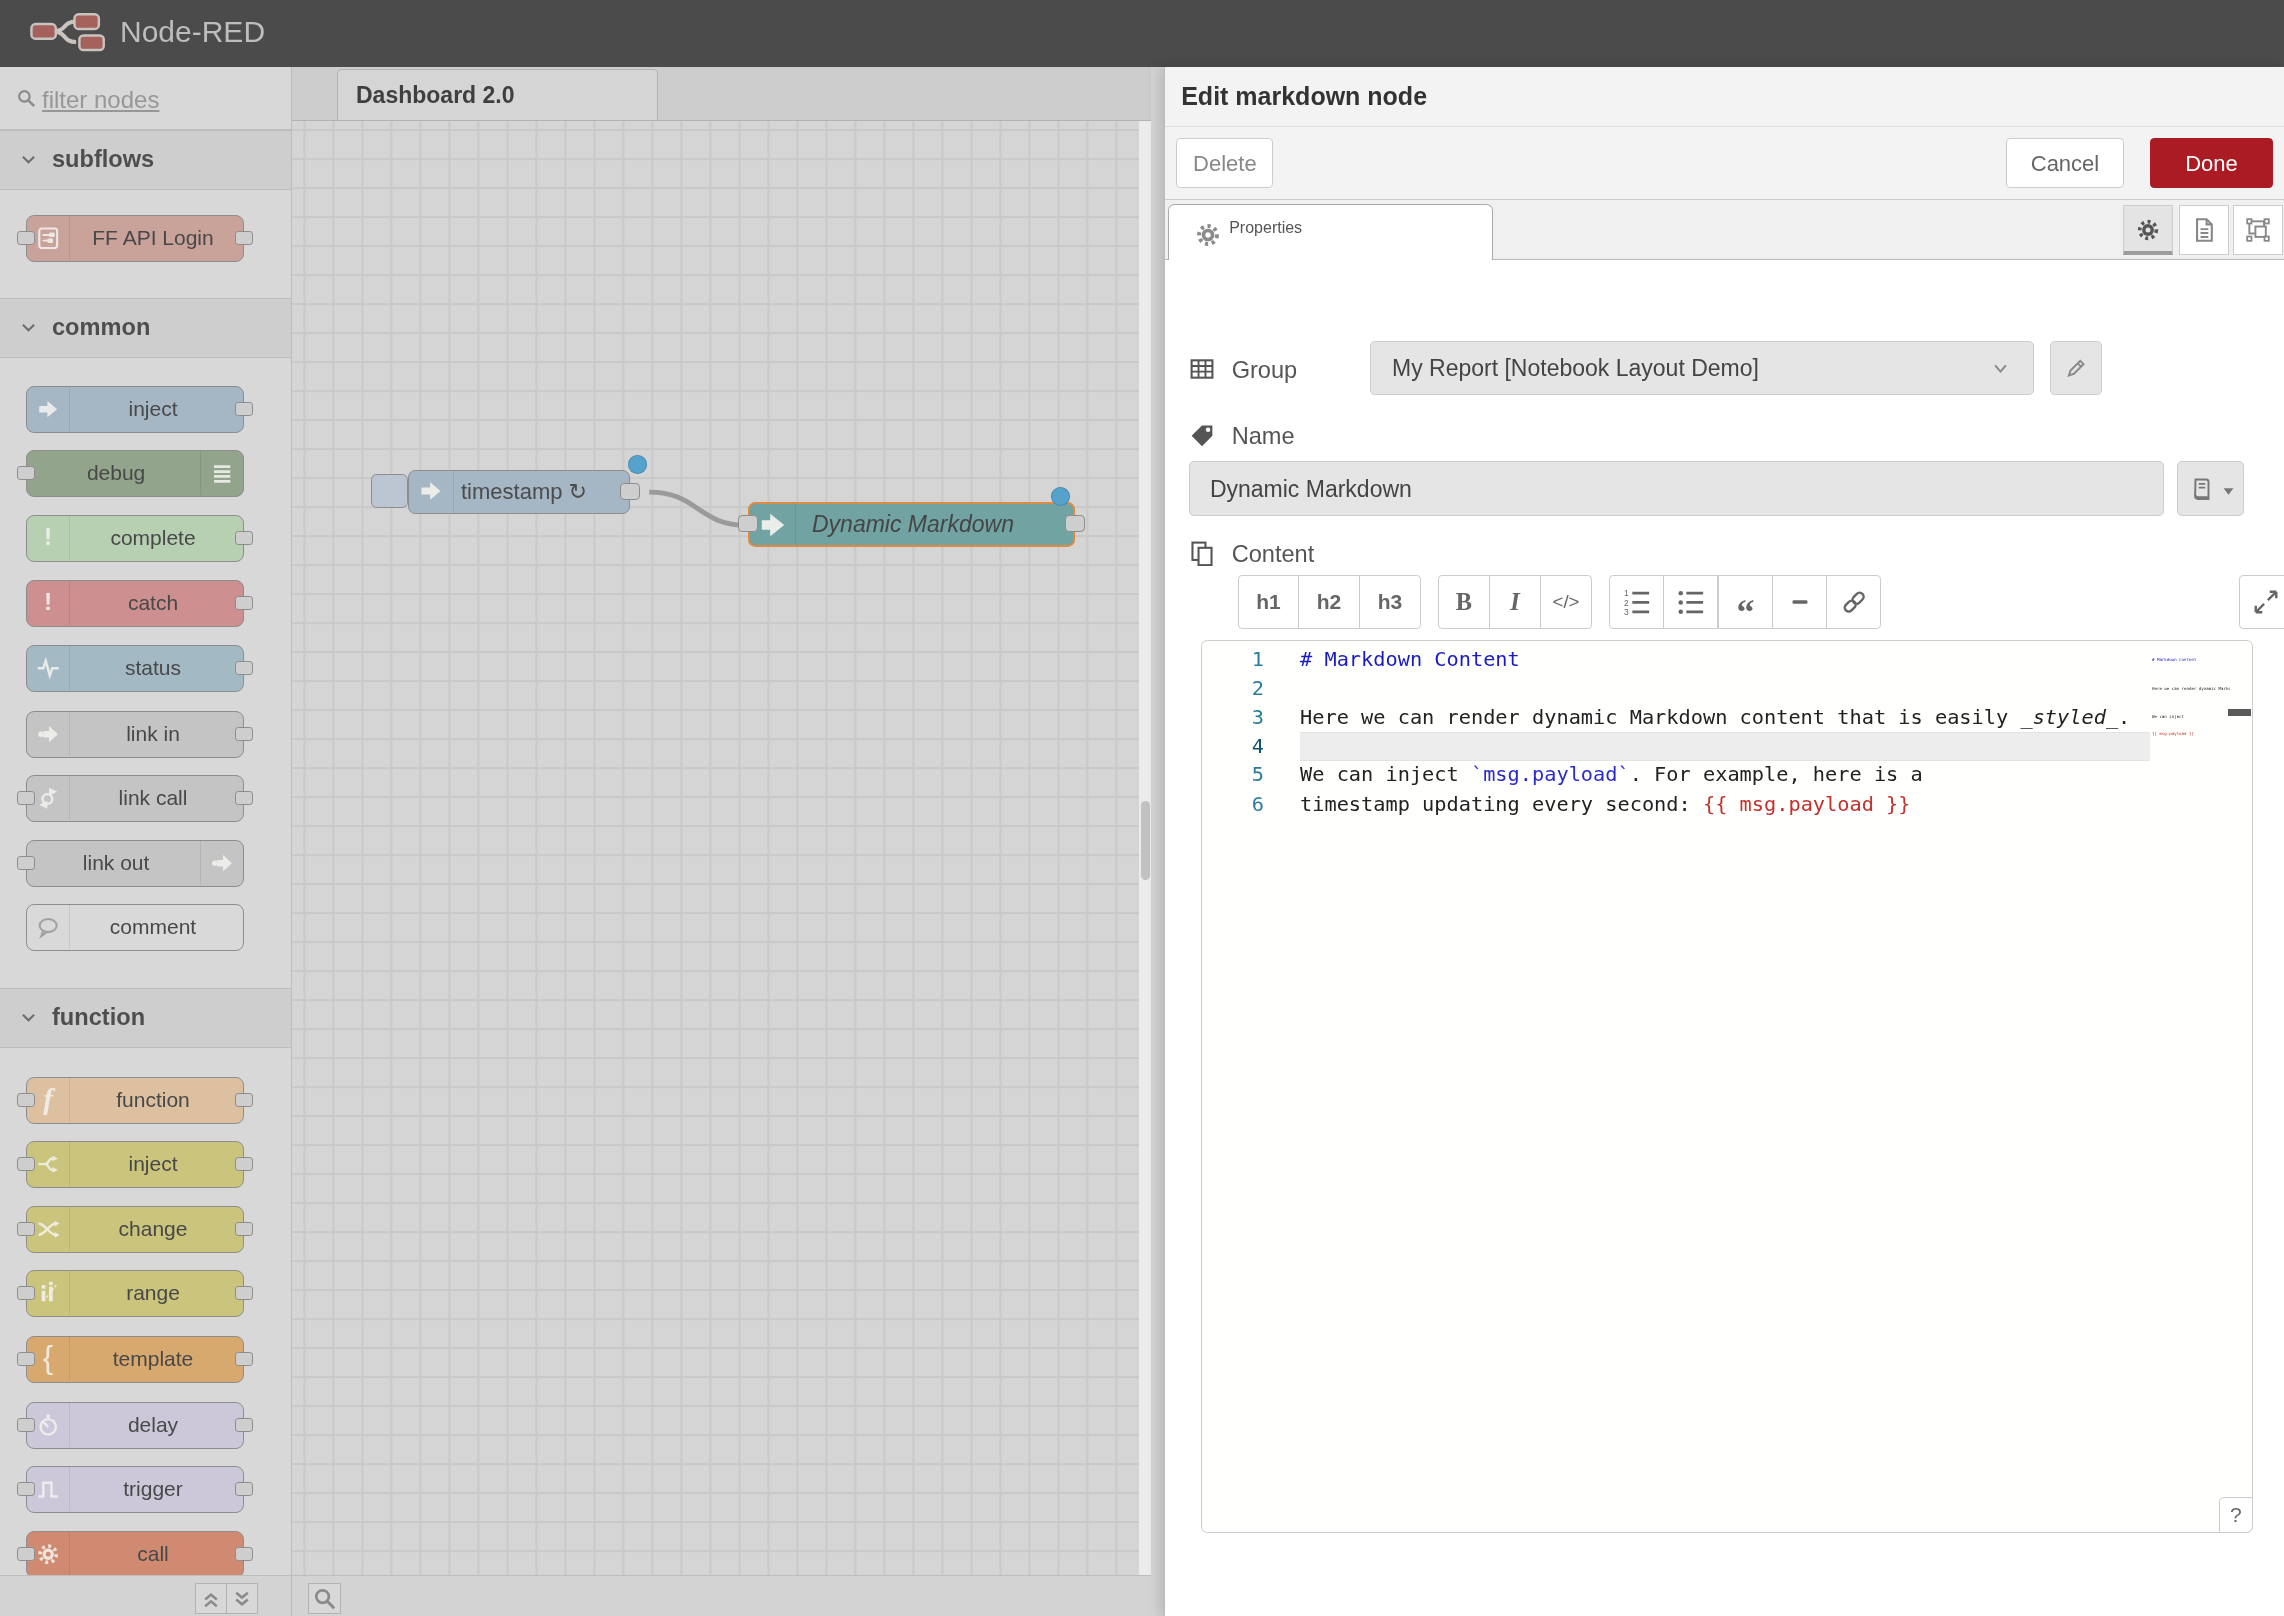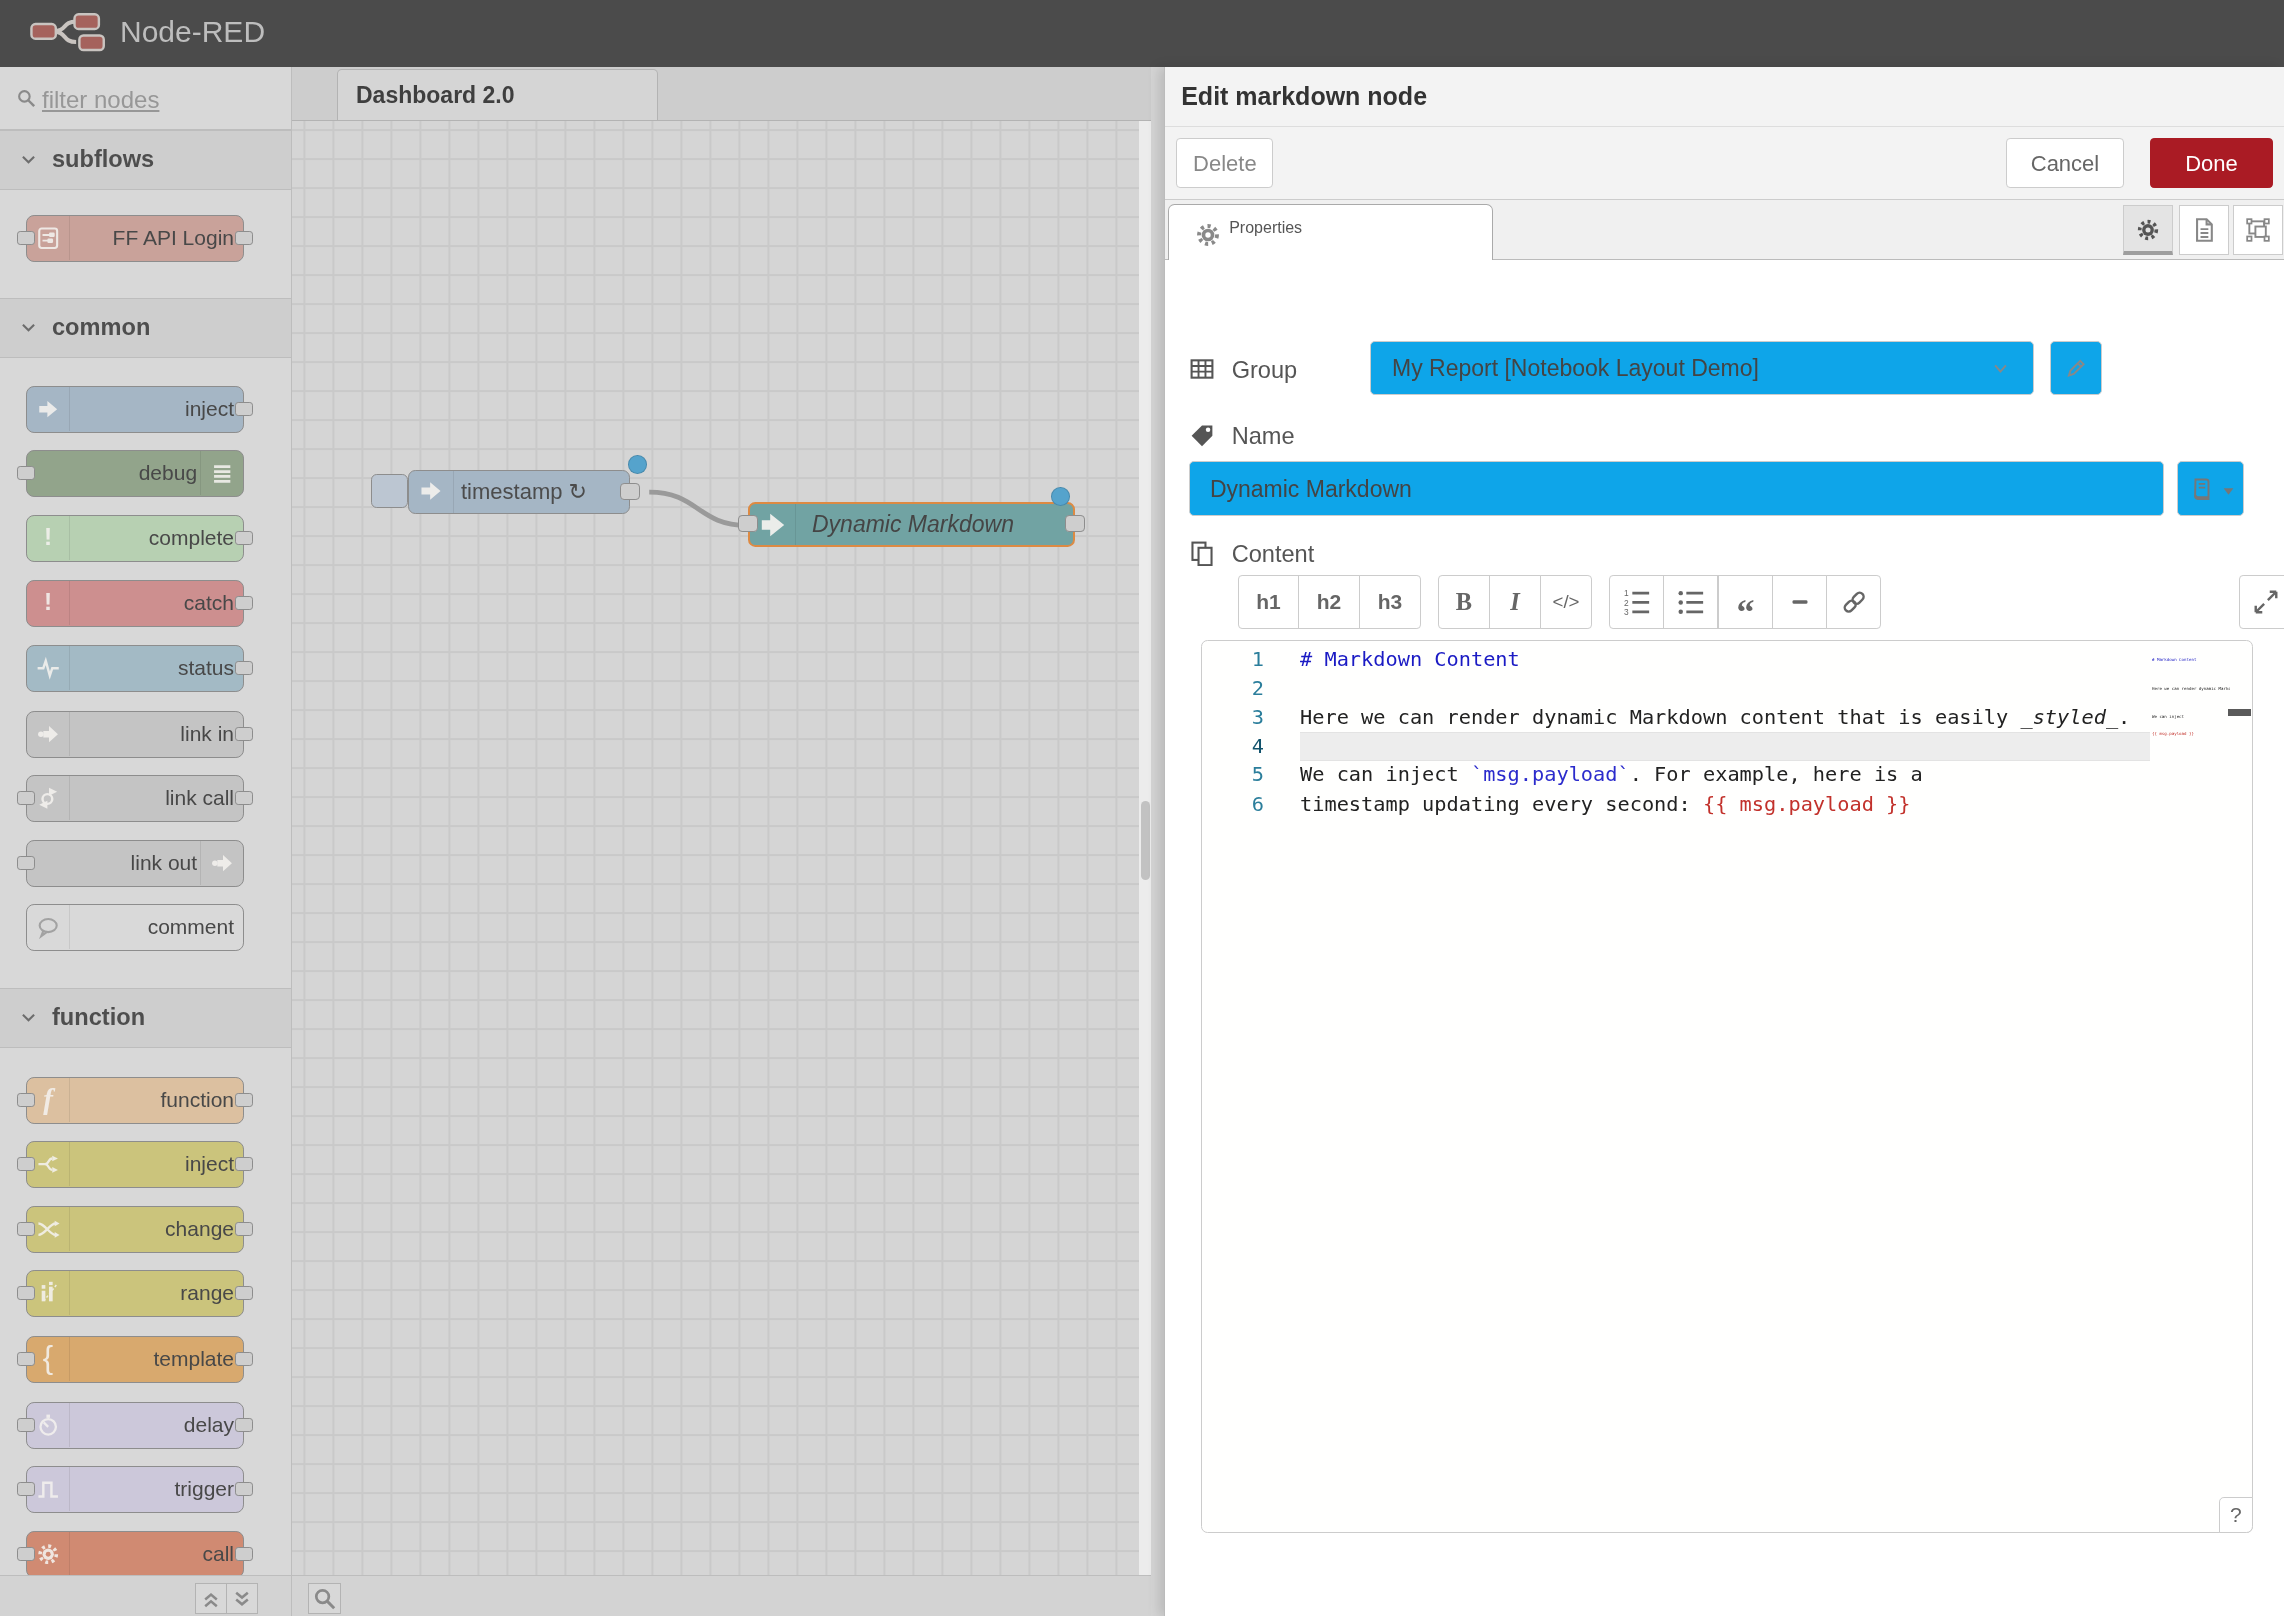--- a/index.html
+++ b/index.html
@@ -9,21 +9,21 @@
   #hdr{position:absolute;left:0;top:0;width:2284px;height:67px;background:var(--c-header-bg);}
   #hdr .title{position:absolute;left:120px;top:14.6px;font-size:30px;font-weight:500;color:var(--c-header-text);}
   
   #palette{position:absolute;left:0;top:67px;width:292px;height:1550px;background:var(--c-palette-bg);border-right:1.6px solid var(--c-palette-border);box-sizing:border-box;}
   #filterRow{position:absolute;left:0;top:0;width:291px;height:62px;border-bottom:0.8px solid var(--c-palette-border);}
   #filterRow .ph{position:absolute;left:42px;top:18.7px;font-size:24px;color:var(--c-filter-text);text-decoration:underline;}
   .cat{position:absolute;left:0;width:291px;height:60px;background:var(--c-palette-header-bg);border-top:0.8px solid var(--c-palette-border);border-bottom:0.8px solid var(--c-palette-border);box-sizing:border-box;padding-left:44px;}
   .cat .lbl{position:absolute;left:52px;top:14.6px;font-size:23.6px;font-weight:bold;color:var(--c-palette-text);}
   .cat svg{position:absolute;left:18px;top:18px;}
   .pnode{position:absolute;left:26px;width:218px;height:47px;border:1.6px solid var(--c-node-border);border-radius:8.1px;box-sizing:border-box;}
-  .pnode .lbl{position:absolute;top:0;height:44px;line-height:44px;font-size:21px;color:var(--c-node-label);text-align:right;}
+  .pnode .lbl{position:absolute;top:0;height:44px;line-height:44px;font-size:21px;color:var(--c-node-label);text-align:center;}
   .pnode .lbl.ir{left:8.1px;width:162px;}
   .pnode .lbl.il{left:45px;width:162px;}
   .icz{position:absolute;top:0;width:42px;height:44px;}
   .icz.left{left:0;border-right:0.8px solid rgba(0,0,0,0.08);}
   .icz.right{right:0;border-left:0.8px solid rgba(0,0,0,0.08);}
   .icz svg,.icz .tx{position:absolute;left:9px;top:9.7px;opacity:.88;}
   .icz .tx{left:0;top:0;width:42px;height:44px;line-height:42px;text-align:center;font-size:24.4px;font-weight:bold;color:#f4f2ef;}
   .pport{position:absolute;width:18px;height:14px;background:var(--c-port-bg);border:1.6px solid var(--c-node-border);border-radius:3.2px;top:14.6px;box-sizing:border-box;}
   .pport.l{left:-9.7px;} .pport.r{right:-9.7px;}
   #palFooter{position:absolute;left:0;top:1508px;width:291px;height:42px;background:var(--c-footer-strip);border-top:0.8px solid var(--c-palette-border);}
@@ -54,21 +54,21 @@
   #tabRow{position:absolute;left:0;top:133px;width:1120px;height:60px;background:#f0f0f0;border-bottom:0.8px solid #bbb;box-sizing:border-box;}
   #propTab{position:absolute;left:3.2px;top:4.1px;width:325px;height:57px;background:#fff;border:0.8px solid #aaa;border-bottom:none;border-radius:6.5px 6.5px 0 0;box-sizing:border-box;}
   #propTab .lbl{position:absolute;left:60px;top:14px;font-size:16px;font-weight:normal;color:#555;}
   #propTab svg{position:absolute;left:24.4px;top:16.2px;}
   .miniBtn{position:absolute;top:4.9px;width:50px;height:50px;background:#fff;border:0.8px solid var(--c-tray-border);box-sizing:border-box;}
   .miniBtn.active{background:#e4e4e4;border-bottom:4.1px solid #9e9e9e;}
   .miniBtn svg{position:absolute;left:11.4px;top:11.4px;}
   #form{position:absolute;left:0;top:193px;width:1120px;height:1170px;background:#fff;}
   .fldlbl{position:absolute;font-size:23.6px;color:var(--c-label-text);}
   .fldlbl svg{vertical-align:-4.1px;margin-right:9.7px;}
-  .inputBox{position:absolute;background:#0ea5e9;border:0.8px solid var(--c-tray-border);border-radius:4.9px;box-sizing:border-box;font-size:23px;color:var(--c-input-text);}
+  .inputBox{position:absolute;background:#e5e5e5;border:0.8px solid var(--c-tray-border);border-radius:4.9px;box-sizing:border-box;font-size:23px;color:var(--c-input-text);}
   .tbBtn{position:absolute;top:0;height:54px;background:#fff;border:0.8px solid var(--c-tray-border);box-sizing:border-box;text-align:center;color:#666;}
   .tbBtn .t{line-height:52px;font-size:21px;font-weight:bold;}
   
   #editor{position:absolute;left:36px;top:380px;width:1052px;height:893px;background:#fffffe;border:0.8px solid var(--c-tray-border);border-radius:6.5px;box-sizing:border-box;font-family:"DejaVu Sans Mono",monospace;}
   .eline{position:absolute;left:0;width:100%;height:29px;line-height:29px;font-size:20.3px;white-space:pre;}
   .eline .num{position:absolute;left:0;width:62px;text-align:right;color:var(--c-line-number);}
   .eline .code{position:absolute;left:98px;}
   .tok-h{color:var(--c-tok-heading);} .tok-t{color:var(--c-tok-text);}
   .tok-i{color:var(--c-tok-text);font-style:italic;} .tok-c{color:var(--c-tok-code);}
   .tok-r{color:var(--c-tok-template);}

